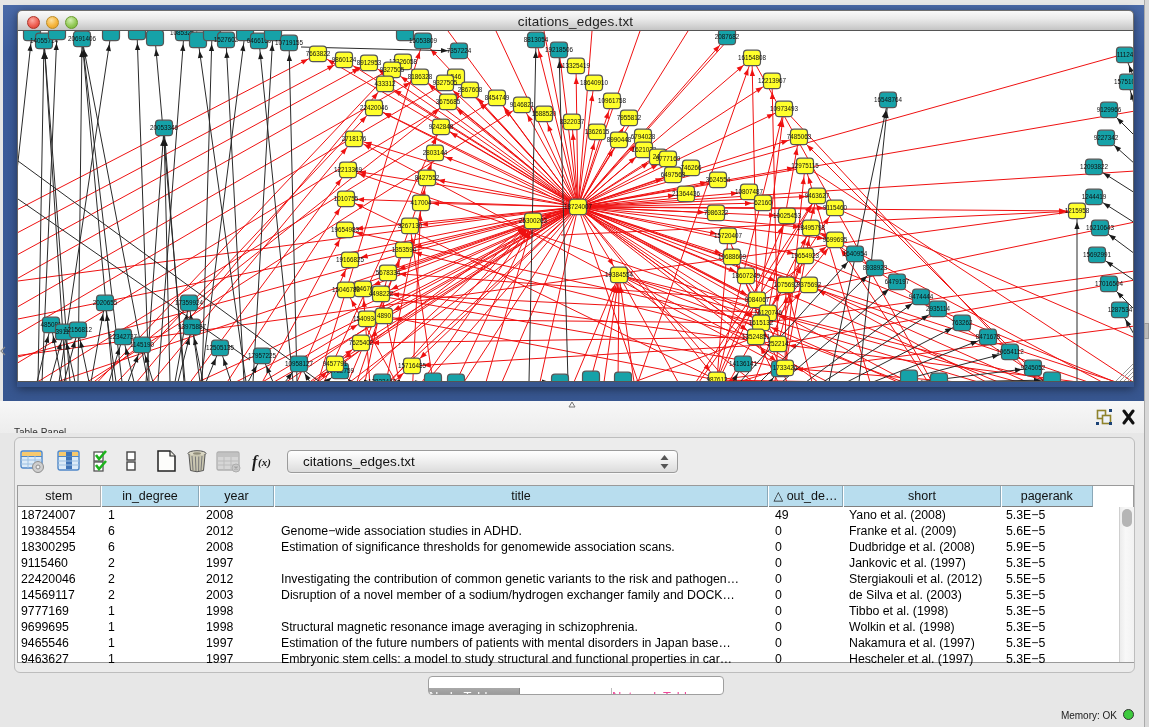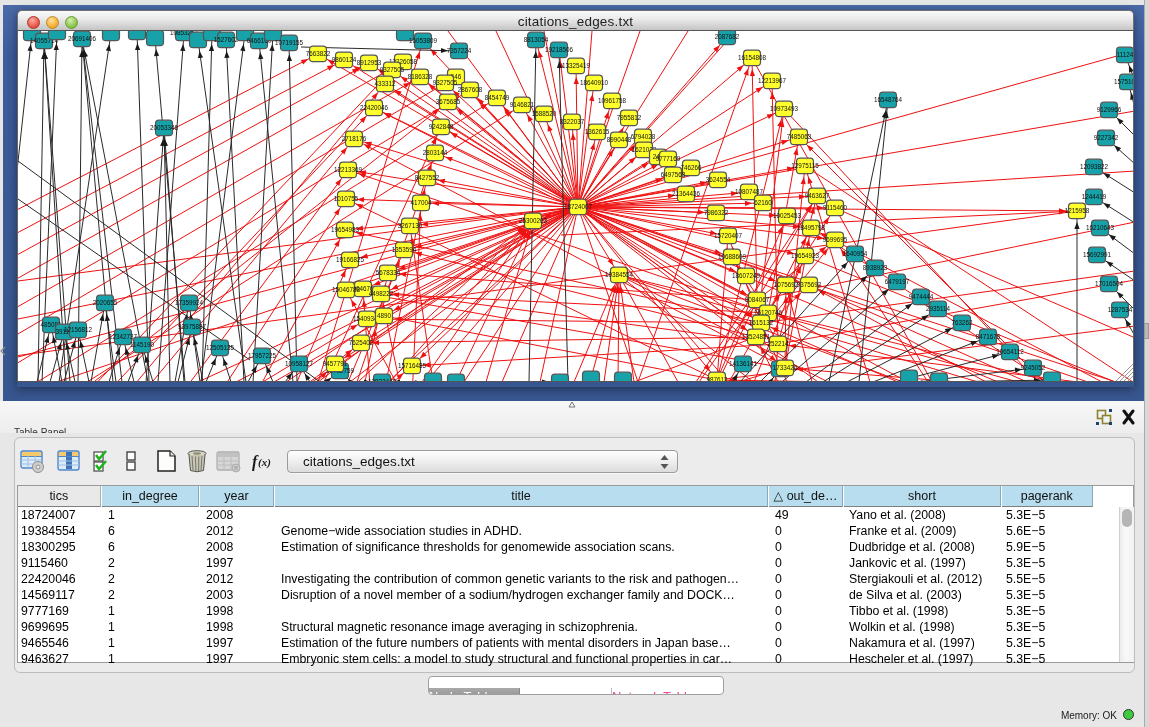--- a/index.html
+++ b/index.html
@@ -1010,21 +1010,21 @@
 
 <div id="dropdown">
   <div class="txt">citations_edges.txt</div>
   <svg width="9" height="14" style="position:absolute;right:8px;top:4px" viewBox="0 0 9 14">
     <path d="M4.5 0 L8.5 5 L0.5 5 Z" fill="#555"></path>
     <path d="M4.5 14 L8.5 9 L0.5 9 Z" fill="#555"></path>
   </svg>
 </div>
 
 <div id="table"></div>
-<div class="hcell" style="left:17.5px; width:83.5px; background:#e9e9e9; border-right:1px solid #b0b0b0;">tics</div>
+<div class="hcell" style="left:17.5px; width:83.5px; background:#e9e9e9; border-right:1px solid #b0b0b0;">stem</div>
 <div class="hcell" style="left:102px; width:97px;">in_degree</div>
 <div class="hcell" style="left:200px; width:74px;">year</div>
 <div class="hcell" style="left:275px; width:493px;">title</div>
 <div class="hcell" style="left:769px; width:74px;">△ out_de…</div>
 <div class="hcell" style="left:844px; width:157px;">short</div>
 <div class="hcell" style="left:1002px; width:90.5px;">pagerank</div>
 <div class="trow" style="top:507.0px">
 <span style="left:4px">18724007</span>
     <span style="left:91px">1</span>
 <span style="left:189px">2008</span>

